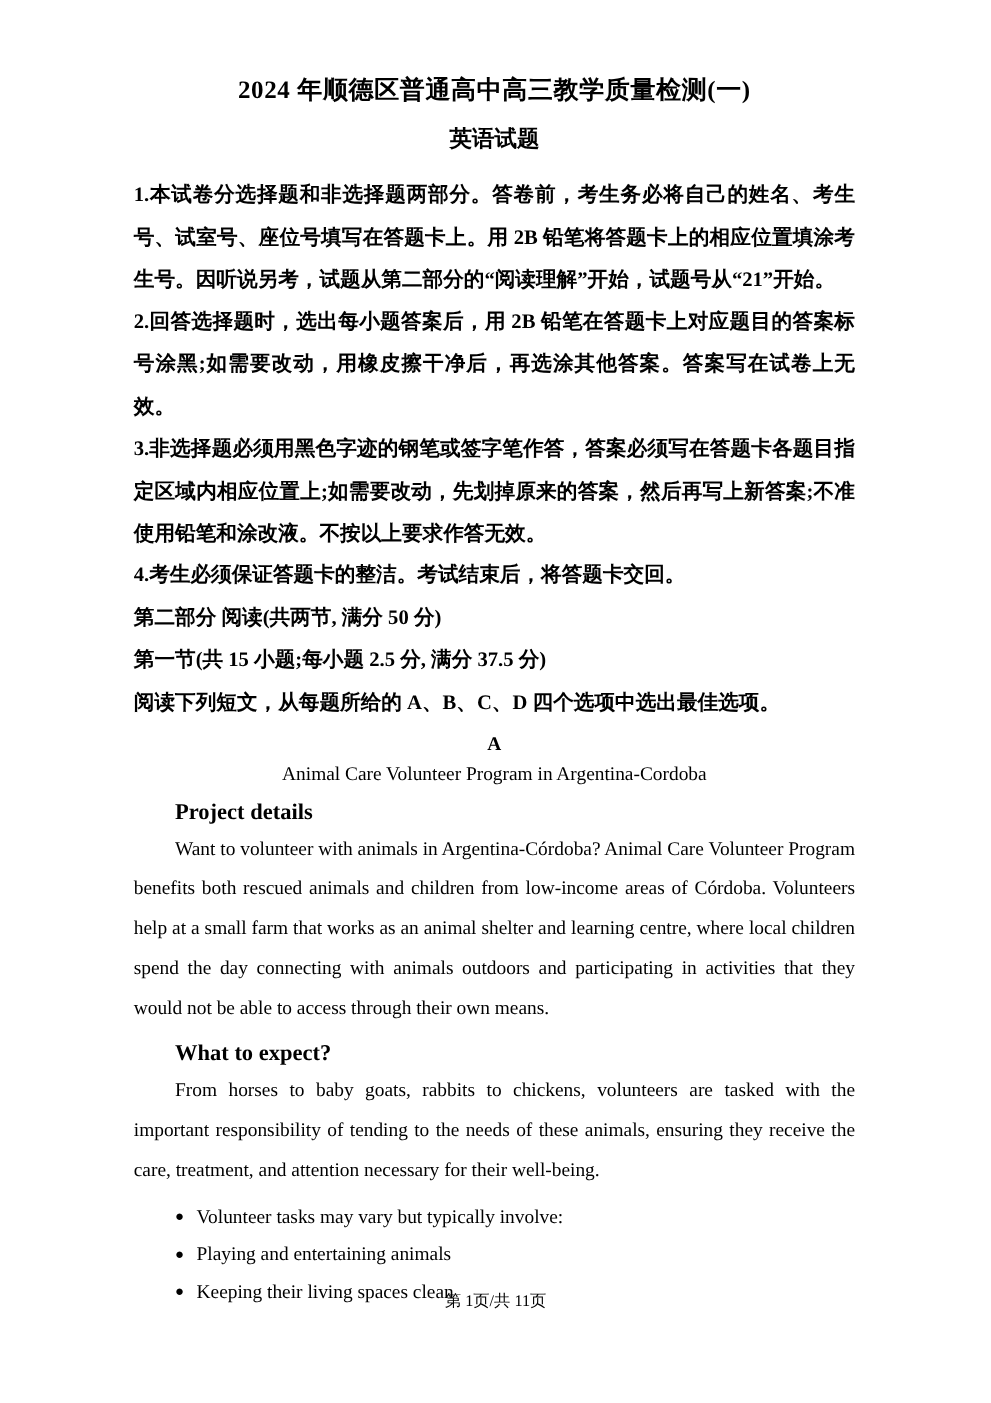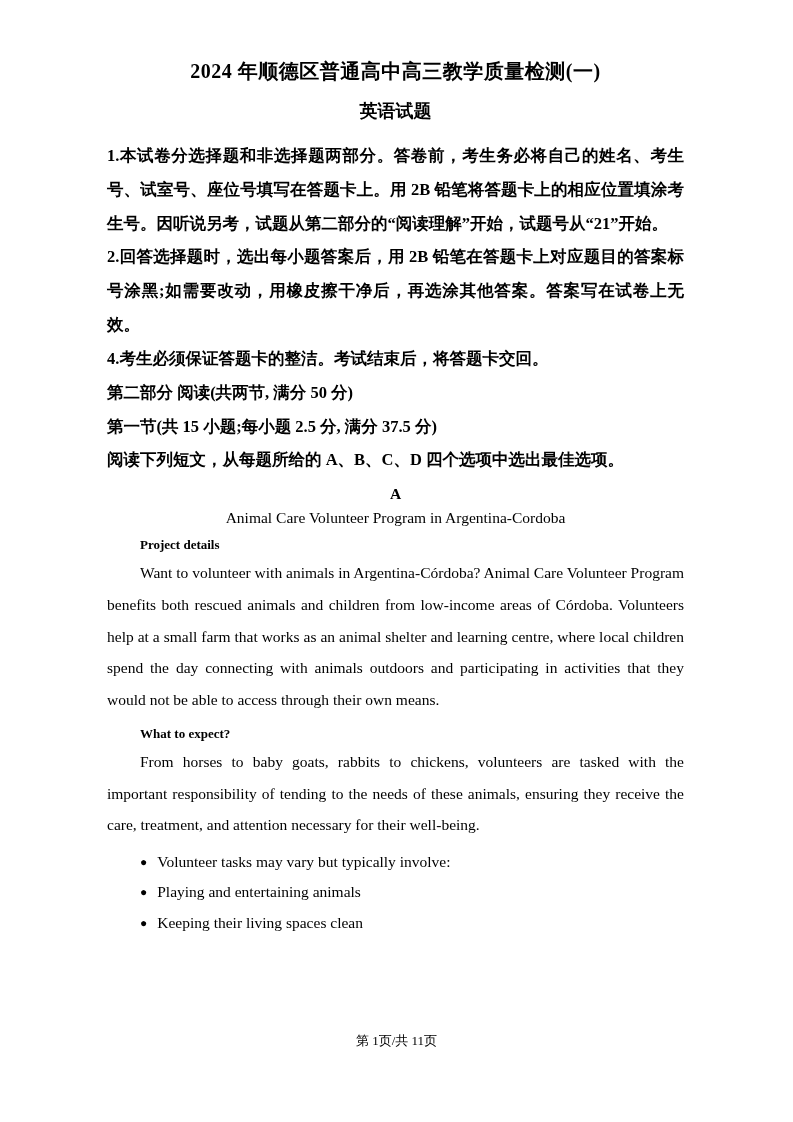--- a/index.html
+++ b/index.html
@@ -64,21 +64,21 @@
     margin: 8px 0 6px 0;
     font-family: "Liberation Serif", "DejaVu Serif", serif;
   }
   .passage-title {
     font-size: 15.5px;
     font-weight: normal;
     text-align: center;
     margin: 0 0 6px 0;
   }
   .en-heading {
-    font-size: 13px;
+    font-size: 18px;
     font-weight: bold;
     margin: 10px 0 4px 0;
     padding-left: 33px;
   }
   .en-para {
     font-size: 15.5px;
     line-height: 2.05;
     text-align: justify;
     text-indent: 33px;
     margin: 0;
@@ -113,20 +113,21 @@
 <div class="page">
 
   <h1 class="doc-title">2024 年顺德区普通高中高三教学质量检测(一)</h1>
 
   <h2 class="doc-subtitle">英语试题</h2>
 
 
 
   <p class="notice">1.本试卷分选择题和非选择题两部分。答卷前，考生务必将自己的姓名、考生号、试室号、座位号填写在答题卡上。用 2B 铅笔将答题卡上的相应位置填涂考生号。因听说另考，试题从第二部分的“阅读理解”开始，试题号从“21”开始。</p>
   <p class="notice">2.回答选择题时，选出每小题答案后，用 2B 铅笔在答题卡上对应题目的答案标号涂黑;如需要改动，用橡皮擦干净后，再选涂其他答案。答案写在试卷上无效。</p>
+  <p class="notice">3.非选择题必须用黑色字迹的钢笔或签字笔作答，答案必须写在答题卡各题目指定区域内相应位置上;如需要改动，先划掉原来的答案，然后再写上新答案;不准使用铅笔和涂改液。不按以上要求作答无效。</p>
   <p class="notice">4.考生必须保证答题卡的整洁。考试结束后，将答题卡交回。</p>
 
   <p class="section-line">第二部分  阅读(共两节, 满分 50 分)</p>
   <p class="section-line">第一节(共 15 小题;每小题 2.5 分, 满分 37.5 分)</p>
   <p class="section-line">阅读下列短文，从每题所给的 A、B、C、D 四个选项中选出最佳选项。</p>
 
   <p class="passage-label">A</p>
 
   <p class="passage-title">Animal Care Volunteer Program in Argentina-Cordoba</p>
 

